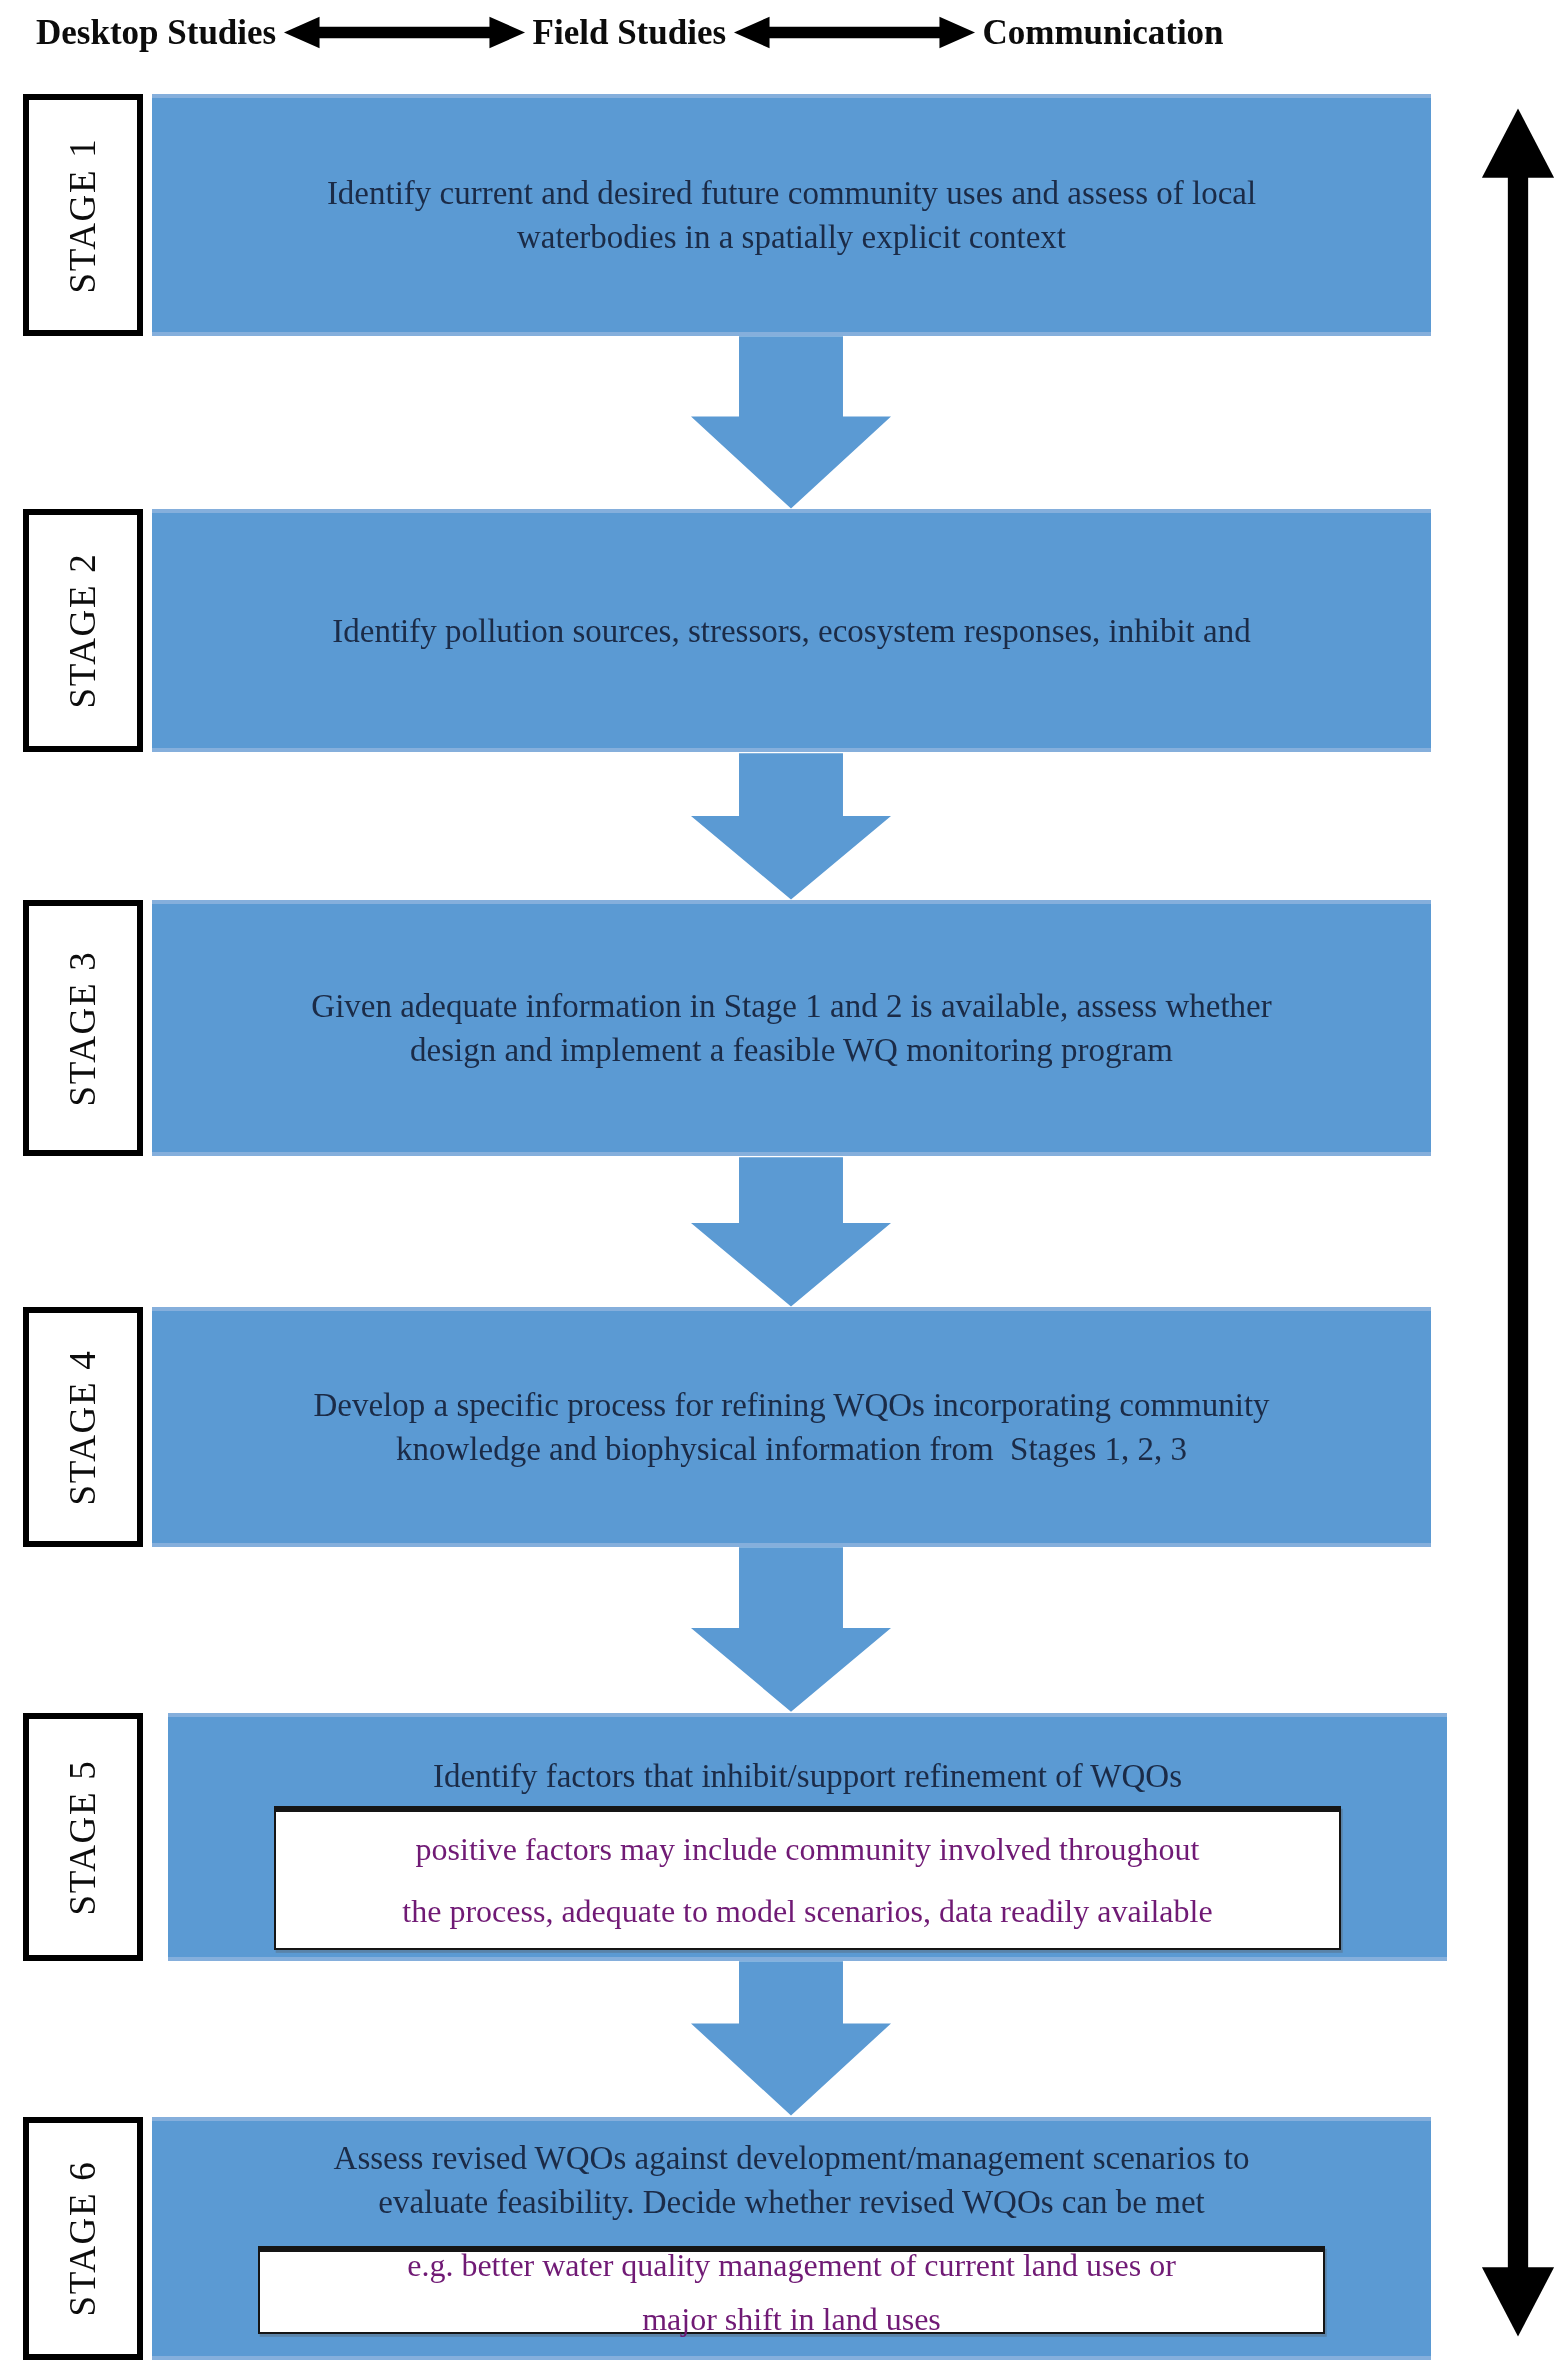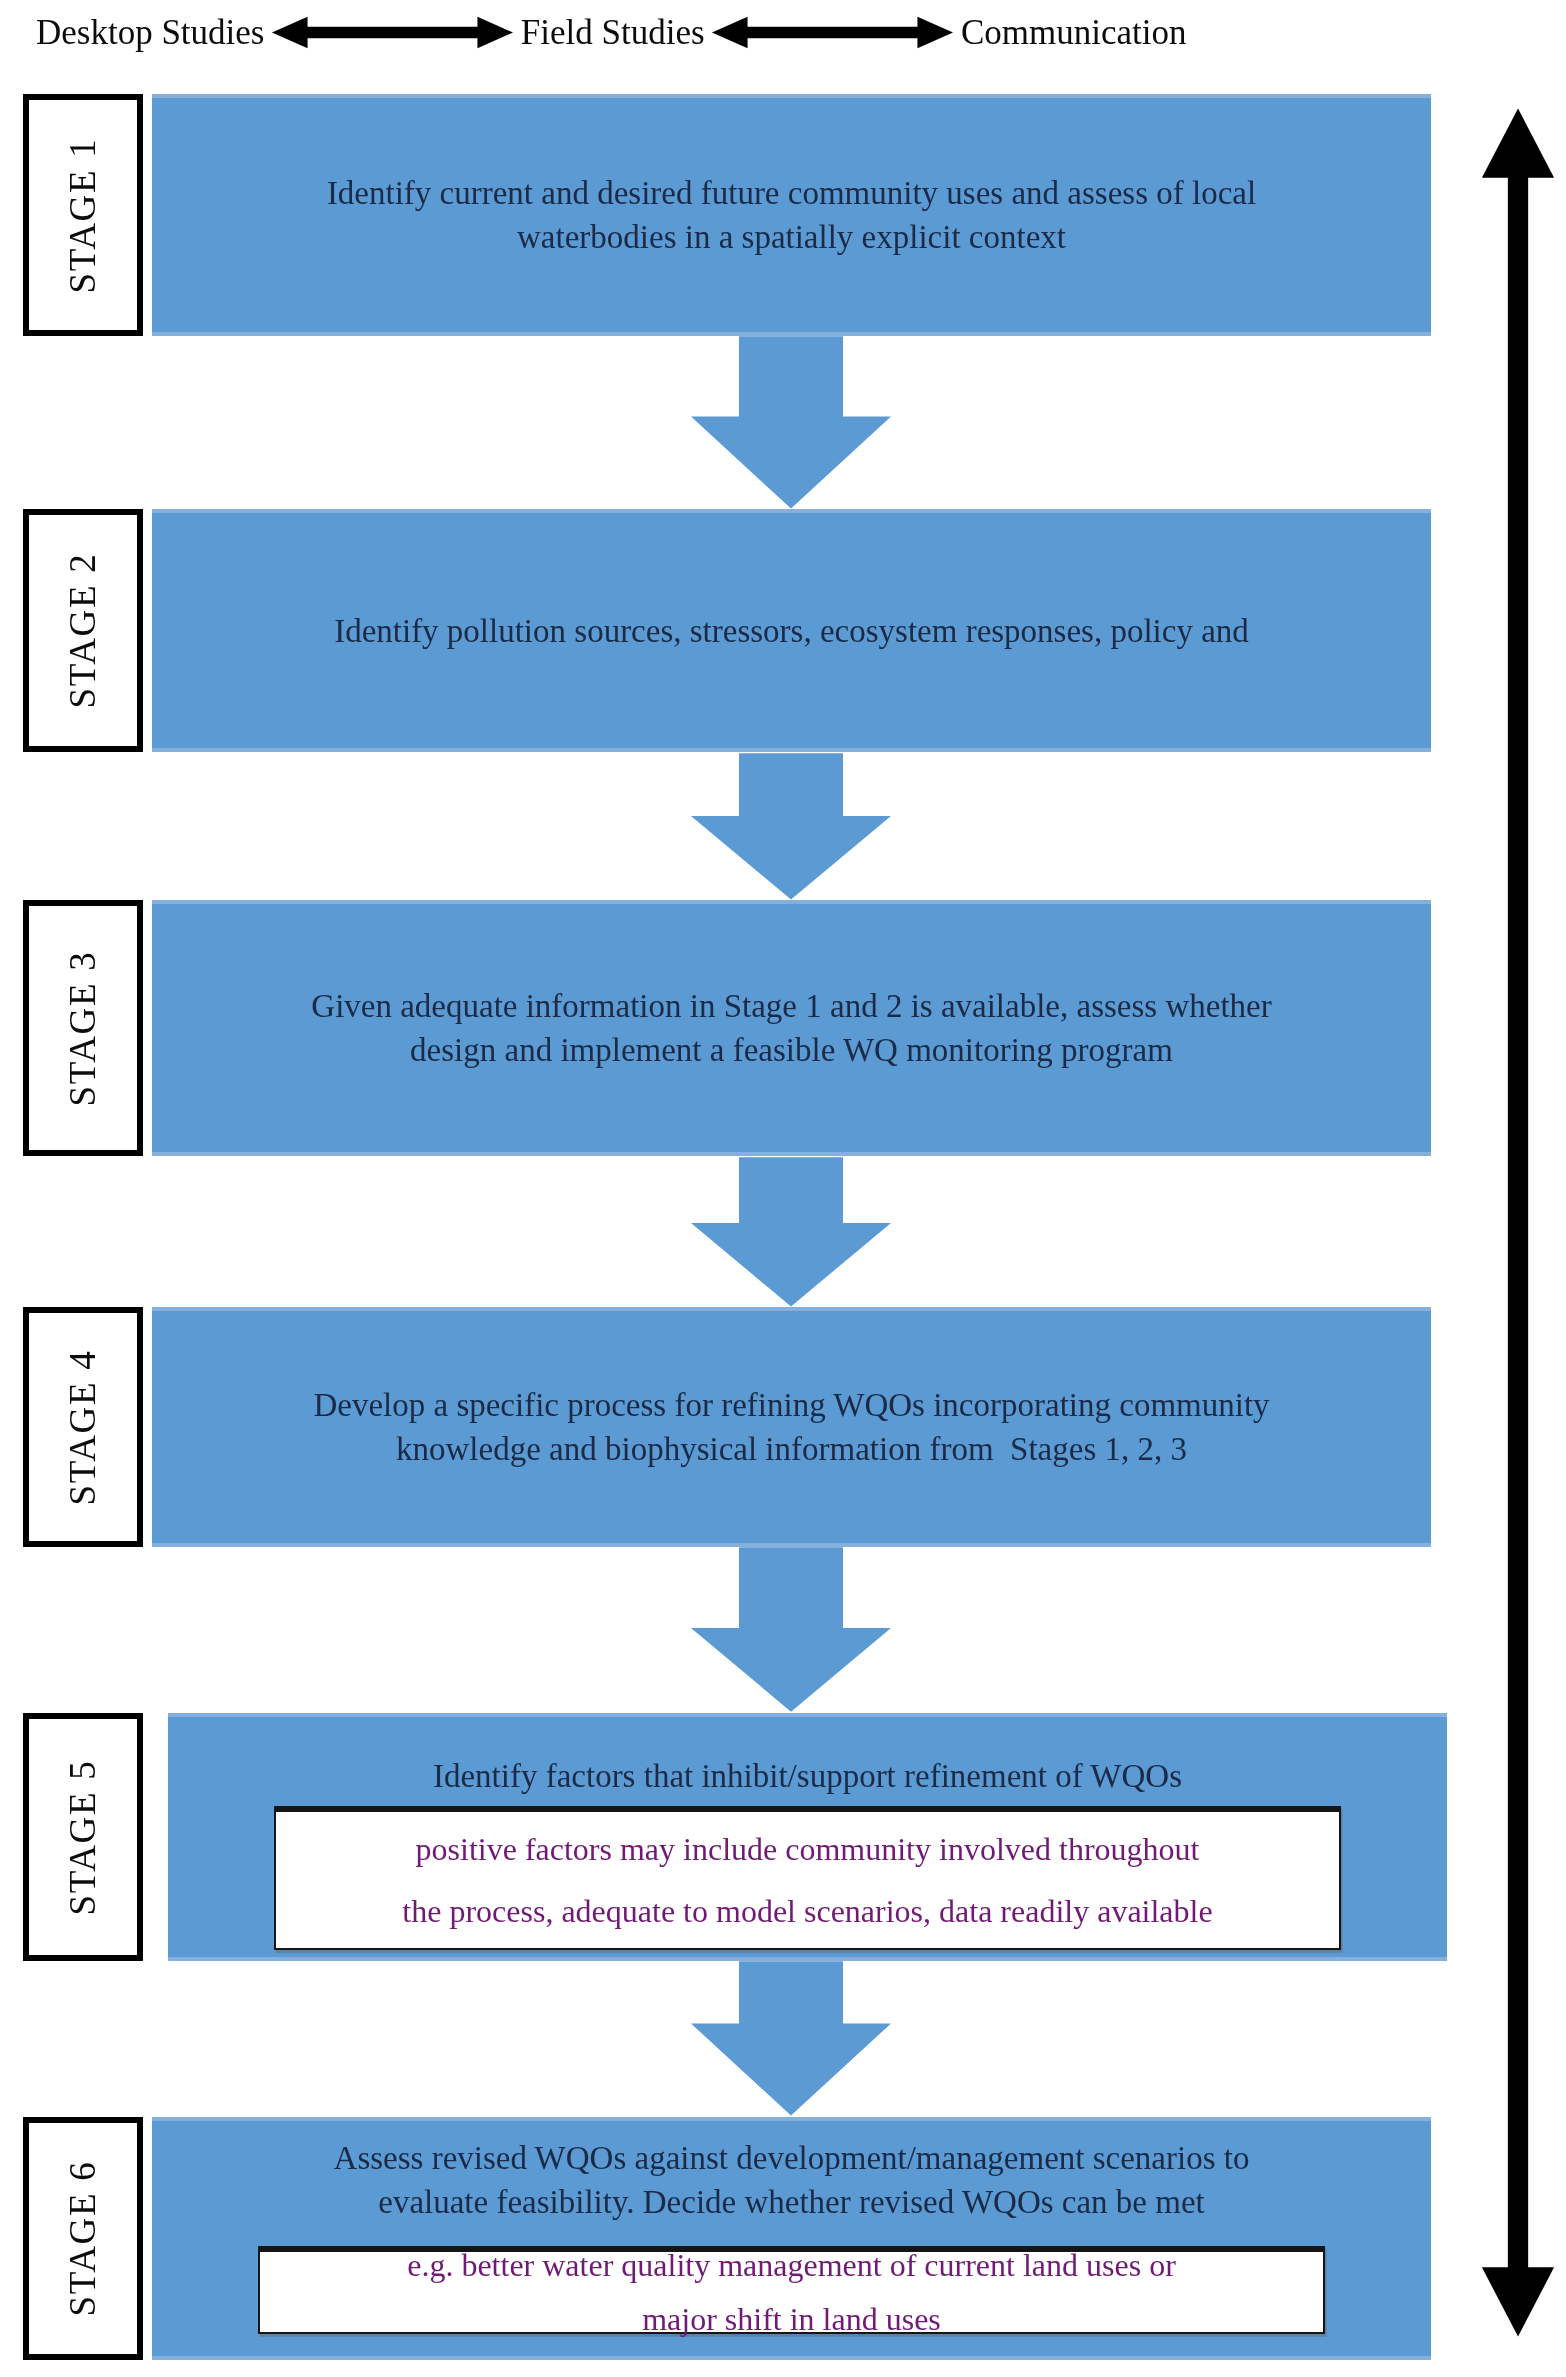--- a/index.html
+++ b/index.html
@@ -3,21 +3,21 @@
 <meta charset="utf-8">
 <style>
   html,body{margin:0;padding:0;background:#ffffff;}
   .canvas{
     position:relative;width:1566px;height:2377px;background:#ffffff;
     font-family:"Liberation Serif","DejaVu Serif",serif;overflow:hidden;
   }
   
   .hdr{
     position:absolute;left:36px;top:5.7px;height:54px;
-    display:flex;align-items:center;gap:5.7px;
+    display:flex;align-items:center;gap:5.7px;font-weight:bold;
   }
   .hdr-label{font-size:35px;color:#0c0c0c;white-space:pre;}
   .hdr-arrow{display:block;}
   
   .stage{position:absolute;left:0;width:1566px;}
   .stage-labelbox{
     position:absolute;left:22.6px;width:120px;top:0;bottom:0;
     background:#ffffff;border:6.2px solid #000000;
     display:flex;align-items:center;justify-content:center;box-sizing:border-box;
   }
@@ -79,21 +79,21 @@
 
   <svg class="flow-arrow" style="top:336px;" width="200" height="174" viewBox="0 0 354 307">
     <polygon points="85,0 269,0 269,142 354,142 177,305 0,142 85,142" fill="#5b9ad3"></polygon>
   </svg>
 
   <div class="stage" style="top:509px;height:243px;">
     <div class="stage-labelbox">
       <span class="stage-labeltext">STAGE 2</span>
     </div>
     <div class="stage-bluebox">
-      <div class="line">Identify pollution sources, stressors, ecosystem responses, policy and</div>
+      <div class="line">Identify pollution sources, stressors, ecosystem responses, inhibit and</div>
     </div>
   </div>
 
   <svg class="flow-arrow" style="top:753px;" width="200" height="148" viewBox="0 0 354 261">
     <polygon points="85,0 269,0 269,111 354,111 177,259 0,111 85,111" fill="#5b9ad3"></polygon>
   </svg>
 
   <div class="stage" style="top:900px;height:256px;">
     <div class="stage-labelbox">
       <span class="stage-labeltext">STAGE 3</span>

